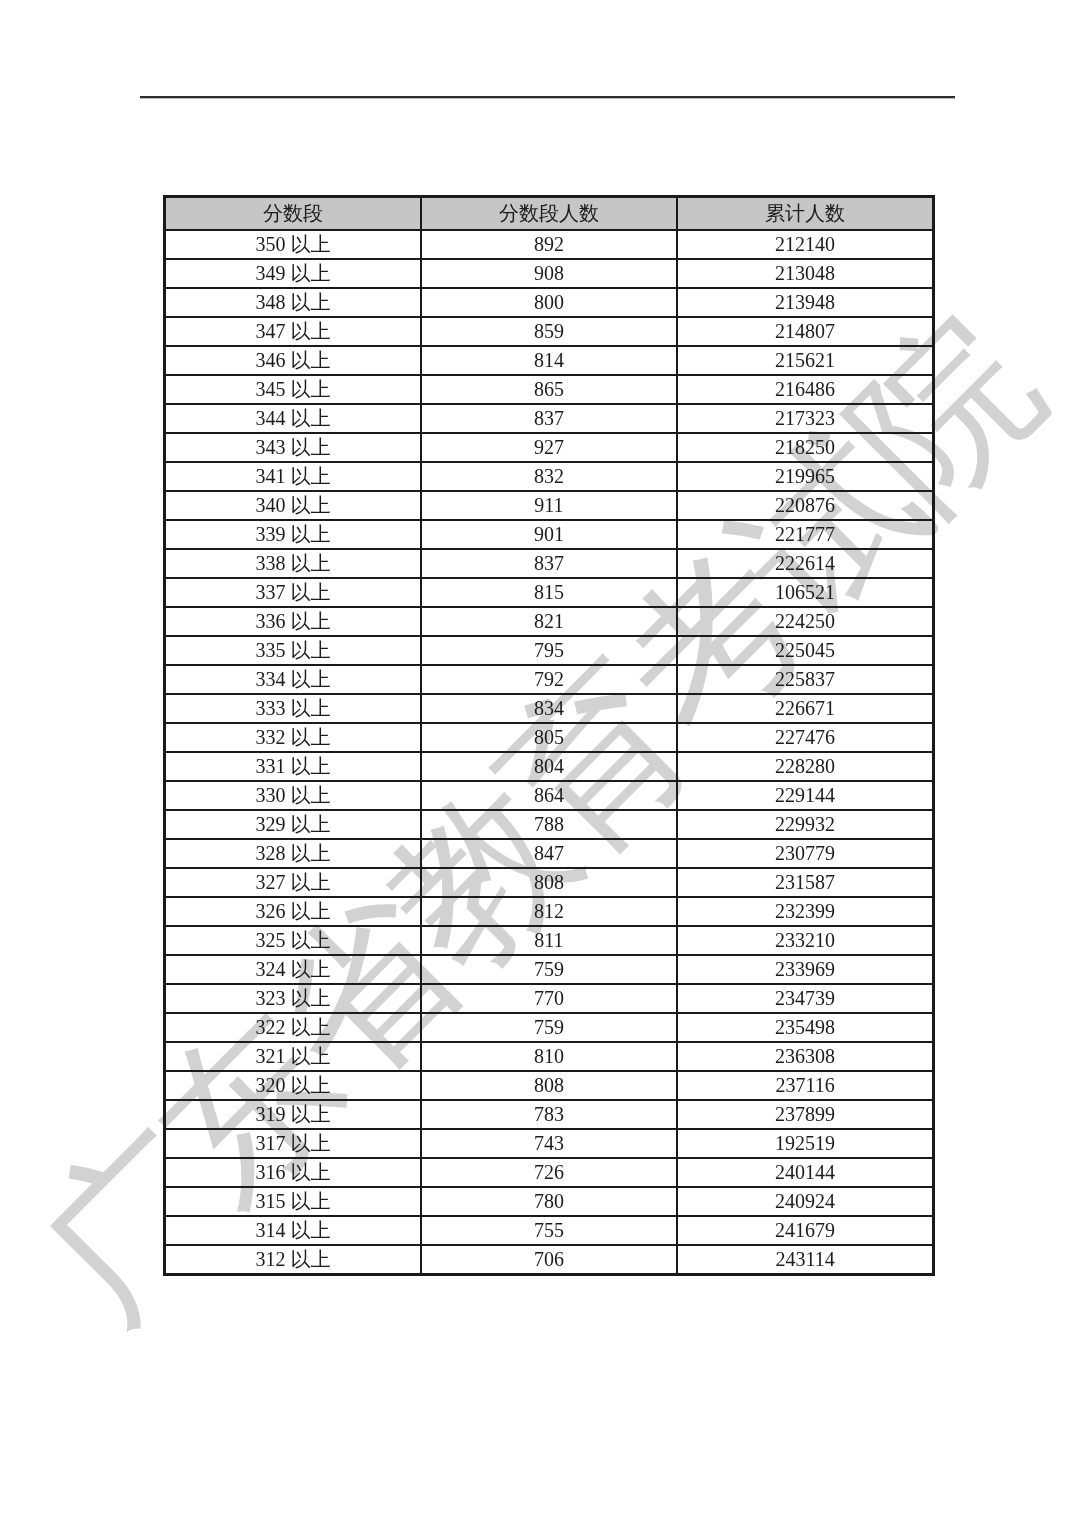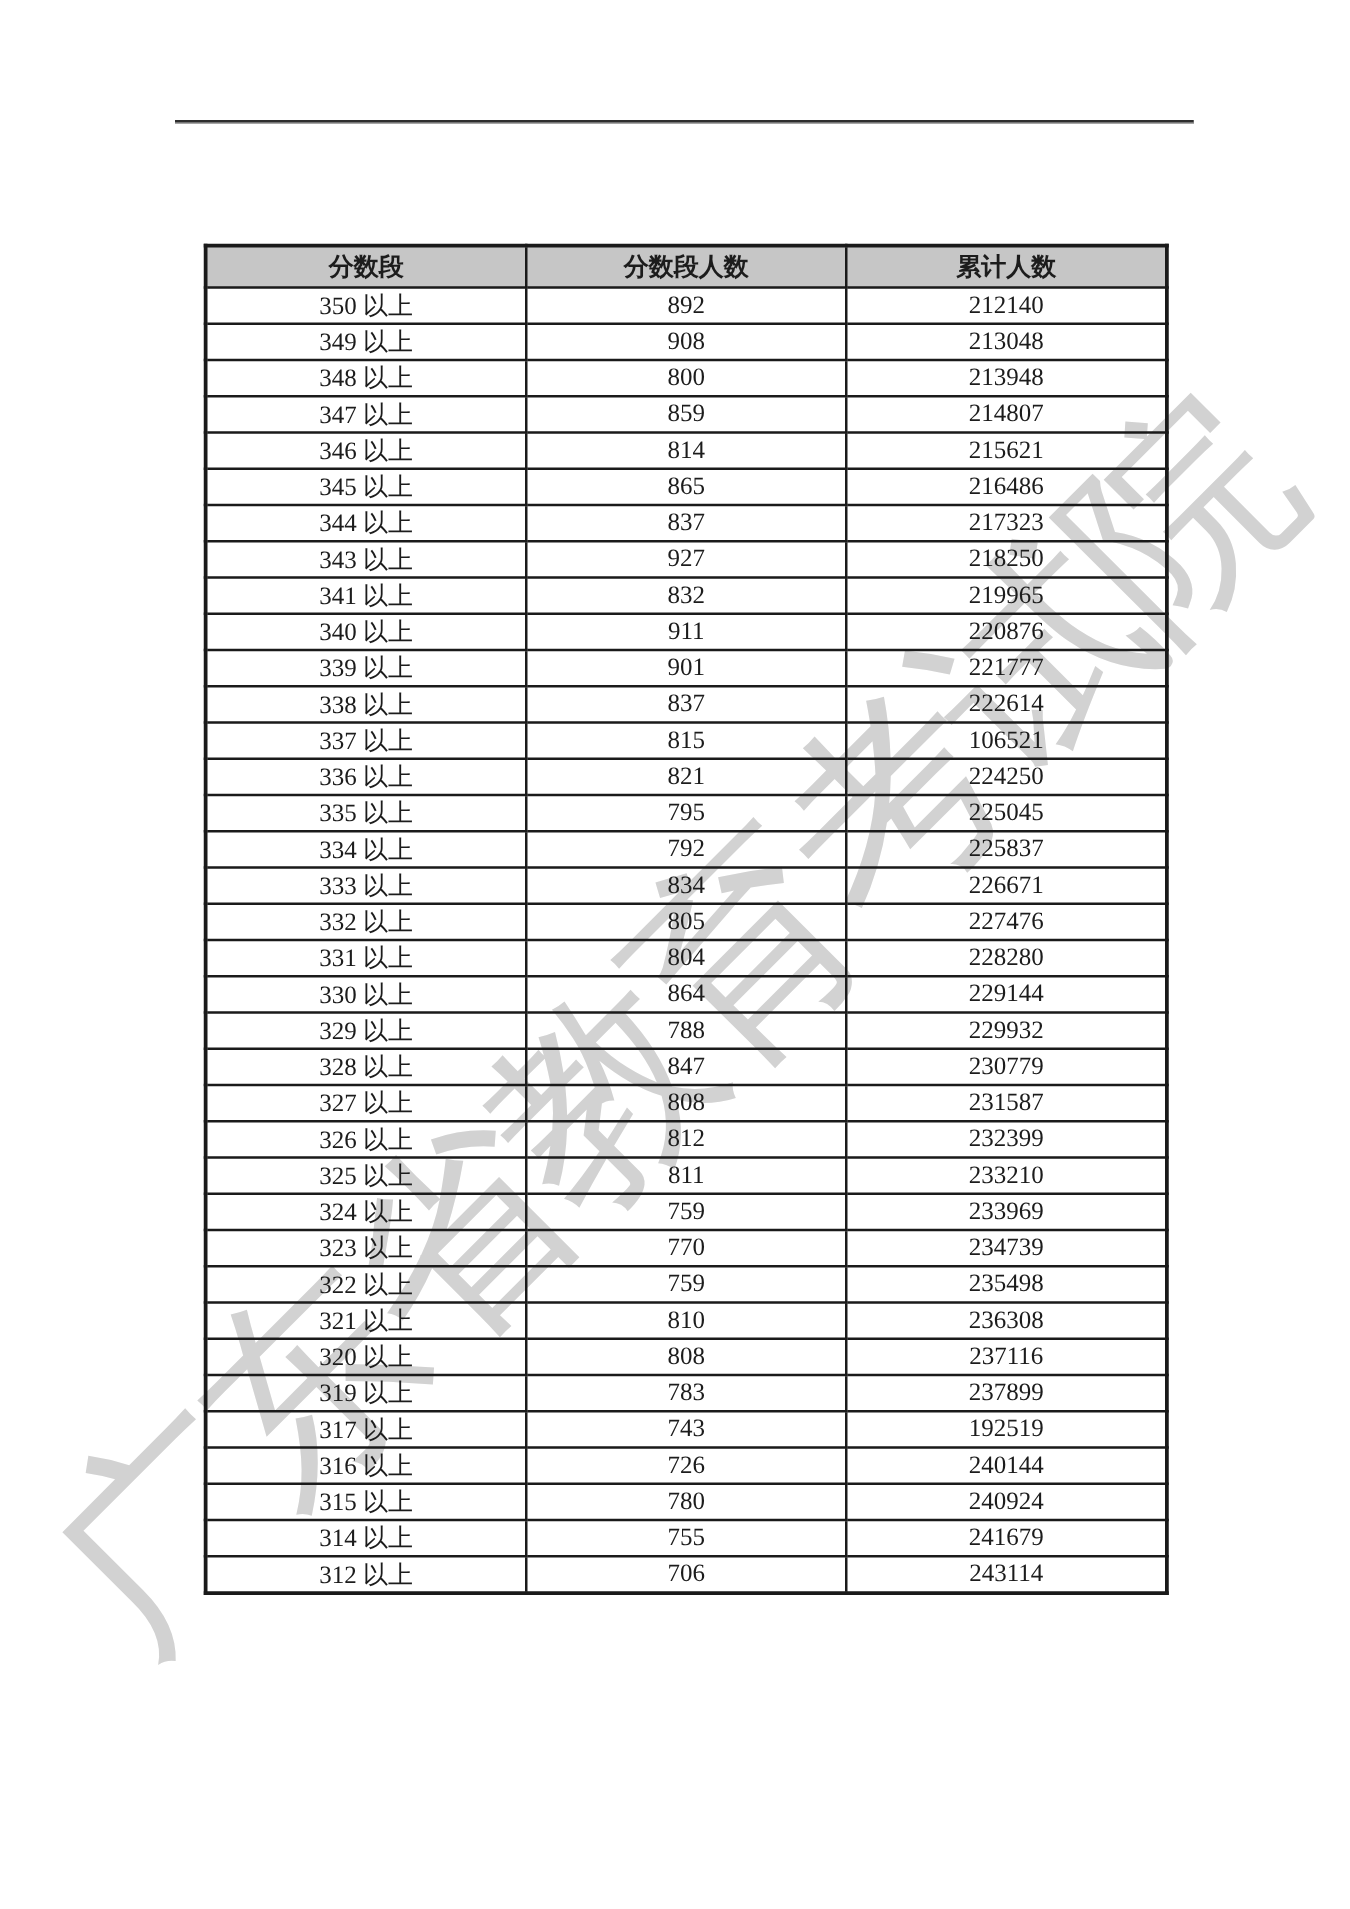--- a/index.html
+++ b/index.html
@@ -54,21 +54,21 @@
   table.score-table th,
   table.score-table td {
     border: 2px solid var(--line-color);
     font-size: 20px;
     vertical-align: middle;
     padding: 0;
   }
   table.score-table thead tr { height: 33px; }
   table.score-table th {
     background: var(--header-bg);
-    font-weight: bold;
+    font-weight: normal;
     margin-top: 15px;
   }
   table.score-table tbody tr { height: 29px; }
   table.score-table { border: 3px solid var(--line-color); }
 </style>
 </head>
 <body>
 
 <div class="top-rule"></div>
 

